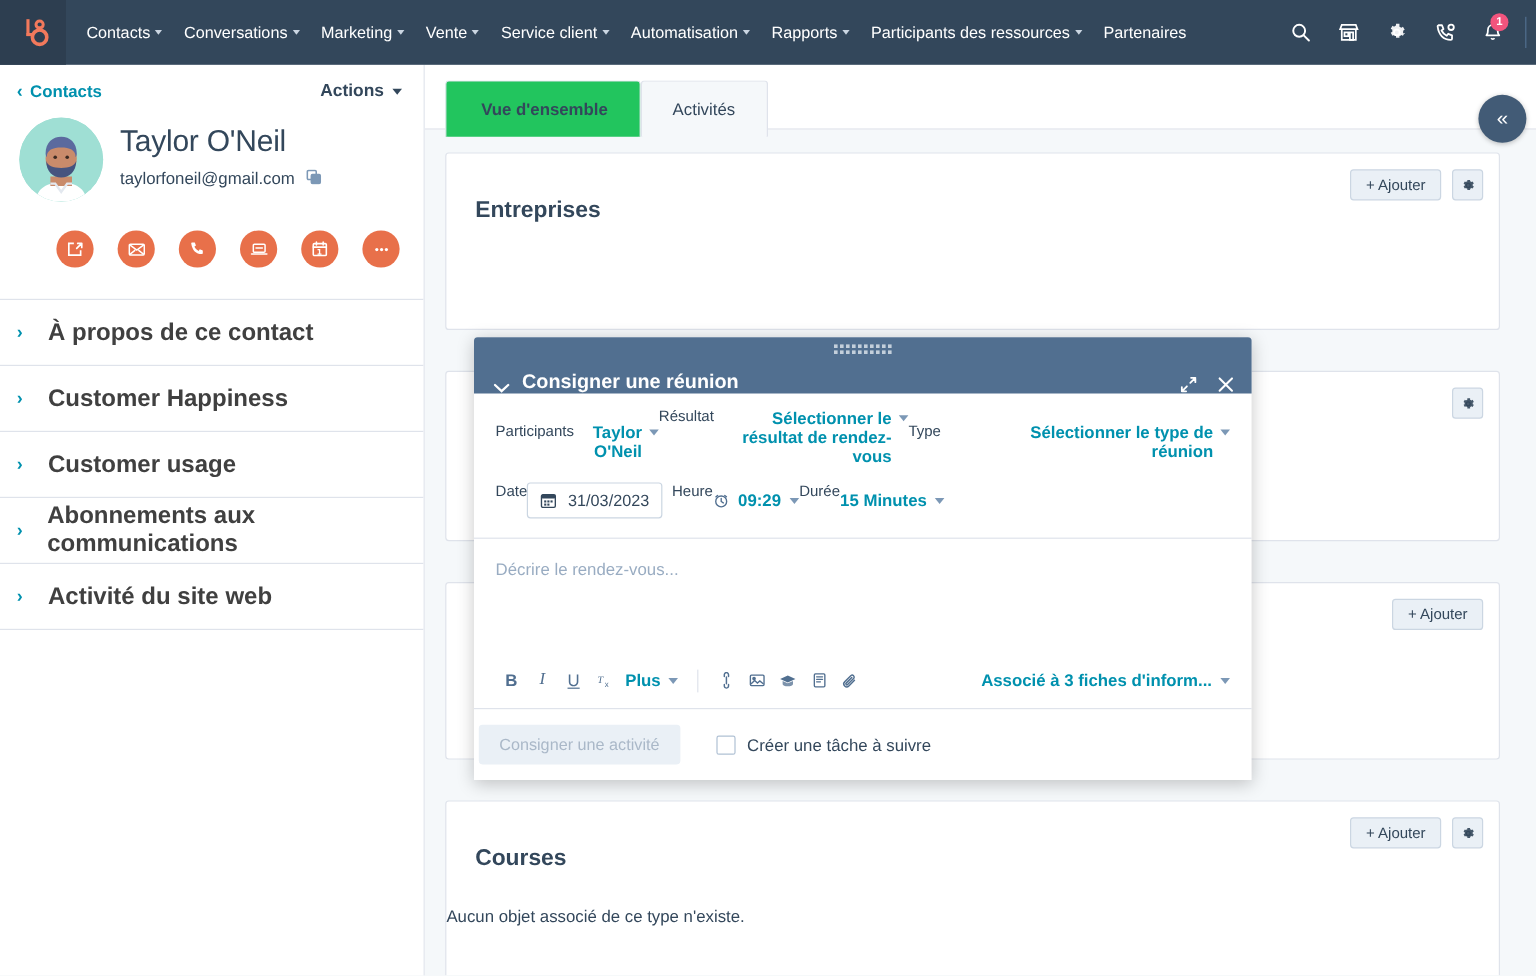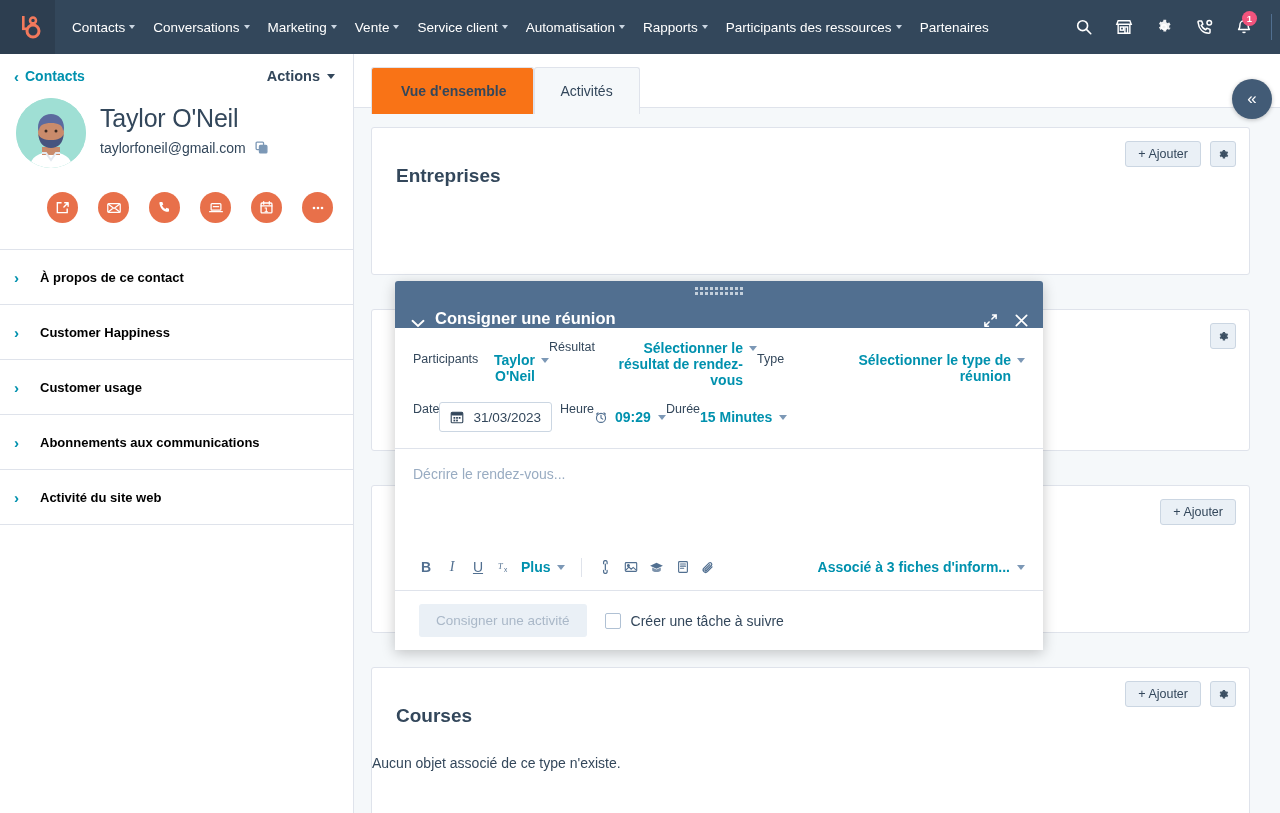--- a/index.html
+++ b/index.html
@@ -65,31 +65,31 @@
   .circle-btn { width: 31px; height: 31px; border-radius: 50%;
     background: #e8704a; display: flex; align-items: center;
     justify-content: center; cursor: pointer; color: #fff; }
 
   .accordion { border-top: 1px solid #dfe3eb; }
   .acc-row { display: flex; align-items: center; gap: 16px;
     padding: 0 0 0 14px; height: 55px;
     border-bottom: 1px solid #dfe3eb; cursor: pointer; }
   .acc-chevron { color: #0091ae; font-size: 15px; font-weight: 700;
     line-height: 1; width: 10px; }
-  .acc-label { font-size: 13px; color: #000000; font-weight: 600; }
+  .acc-label { font-size: 20px; color: #404040; font-weight: 600; }
 
   
   .main { flex: 1; position: relative; overflow: hidden; background: #f5f8fa; }
   .tabbar { height: 54px; background: #fff; border-bottom: 1px solid #dfe3eb;
     display: flex; align-items: flex-end; padding-left: 17px; position: relative; }
   .tab { height: 47px; padding: 0 26px; display: flex; align-items: center;
     font-size: 14px; color: #33475b; cursor: pointer;
     border: 1px solid transparent; border-bottom: none;
     border-radius: 3px 3px 0 0; position: relative; top: 7px; }
-  .tab.active { background: #f97316; border-color: #dfe3eb; font-weight: 600;
+  .tab.active { background: #22c55e; border-color: #dfe3eb; font-weight: 600;
     box-shadow: 0 -1px 0 #fff; z-index: 2; padding-left: 29px; }
   .tab.inactive { background: #f5f8fa; border-color: #dfe3eb; }
 
   .collapse-handle { position: absolute; right: 8px; top: 25px;
     width: 40px; height: 40px; border-radius: 50%; background: #425b76;
     color: #fff; display: flex; align-items: center; justify-content: center;
     font-size: 17px; cursor: pointer; z-index: 30;
     box-shadow: 0 1px 4px rgba(0,0,0,.25); }
 
   .cards-area { padding: 19px 30px 0 17px; height: 705px; overflow: hidden; }
@@ -159,22 +159,22 @@
   .editor-toolbar { display: flex; align-items: center; gap: 0;
     padding: 8px 18px 10px 18px; }
   .tb-btn { width: 26px; height: 26px; display: flex; align-items: center;
     justify-content: center; color: #516f90; cursor: pointer; font-size: 14px; }
   .tb-plus { display: flex; align-items: center; gap: 6px; color: #0091ae;
     font-weight: 700; font-size: 14px; cursor: pointer; padding: 0 6px 0 4px; }
   .tb-sep { width: 1px; height: 19px; background: #dfe3eb; margin: 0 10px; }
   .assoc { margin-left: auto; display: flex; align-items: center; gap: 7px;
     color: #0091ae; font-size: 14px; font-weight: 700; cursor: pointer; }
 
-  .modal-foot { border-top: 1px solid #dfe3eb; padding: 13px 24px;
-    display: flex; align-items: center; gap: 18px; }
+  .modal-foot { border-top: 1px solid #dfe3eb; padding: 13px 4px;
+    display: flex; align-items: center; gap: 30px; }
   .btn-log { background: #eaf0f6; color: #aab8c8; border: none; border-radius: 3px;
     padding: 9px 17px; font-size: 13.5px; font-family: inherit; cursor: default; }
   .chk-wrap { display: flex; align-items: center; gap: 10px; cursor: pointer; }
   .chk-box { width: 16px; height: 16px; border: 1px solid #b0c1d4;
     border-radius: 2px; background: #fff; }
   .chk-label { font-size: 14px; color: #33475b; }
 </style>
 </head>
 <body>
 

